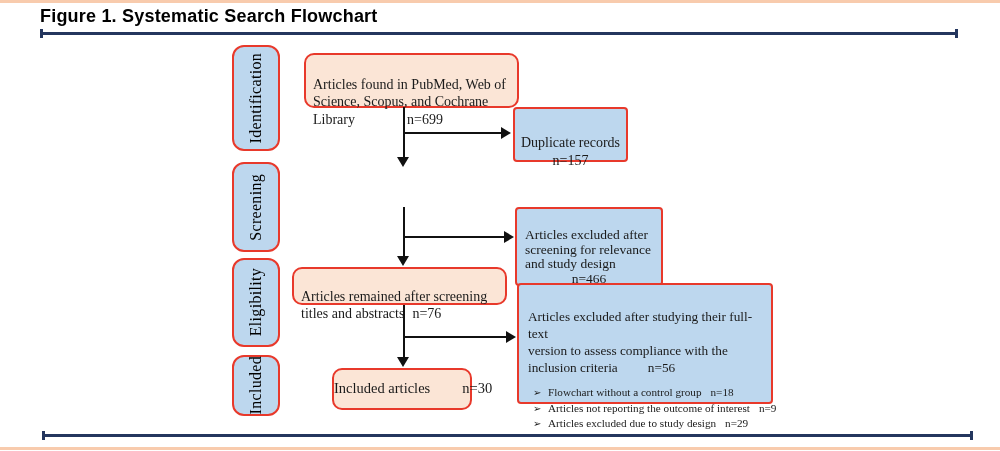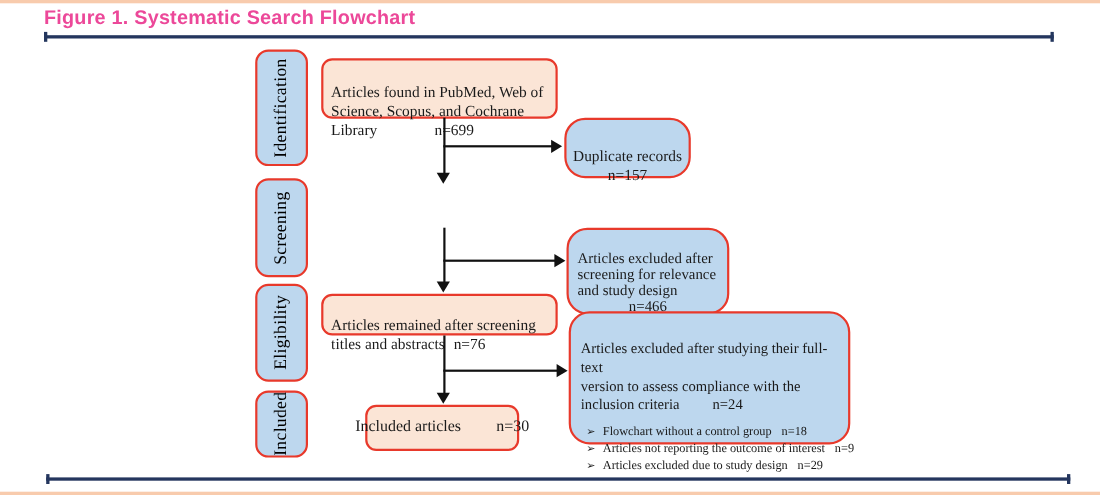--- a/index.html
+++ b/index.html
@@ -15,21 +15,21 @@
   .canvas{
     position:relative;width:1000px;height:451px;background:#ffffff;overflow:hidden;
     font-family:"Liberation Serif","DejaVu Serif",serif;color:var(--ink);
   }
   .salmon-line{position:absolute;left:0;width:1000px;height:3px;background:var(--salmon-rule);}
   .salmon-top{top:0;}
   .salmon-bottom{top:447px;}
   .fig-title{
     position:absolute;left:40px;top:6px;
     font-family:"Liberation Sans","DejaVu Sans",sans-serif;
-    font-weight:bold;font-size:18px;letter-spacing:.2px;color:#ec4899;white-space:nowrap;
+    font-weight:bold;font-size:18px;letter-spacing:.2px;color:#000000;white-space:nowrap;
   }
   .rule{position:absolute;height:2.5px;background:var(--navy-rule);}
   .rule::before,.rule::after{content:"";position:absolute;top:-3.5px;width:3px;height:9.5px;background:var(--navy-rule);}
   .rule::before{left:0;}
   .rule::after{right:0;}
   .rule-top{left:40px;top:32px;width:918px;}
   .rule-bottom{left:42px;top:434px;width:931px;}
 
   .stage{
     position:absolute;left:232px;width:48px;
@@ -42,31 +42,31 @@
   }
   .stage-1{top:45px;height:106px;}
   .stage-2{top:162px;height:90px;}
   .stage-3{top:258px;height:89px;}
   .stage-4{top:355px;height:61px;}
 
   .pbox{
     position:absolute;background:var(--peach-fill);border:2px solid var(--accent-red);border-radius:10px;
     font-size:14px;line-height:17.5px;white-space:pre-line;
   }
-  .pbox-1{left:292px;top:53px;width:215px;height:55px;padding:3px 0 0 7px;}
+  .pbox-1{left:304px;top:53px;width:215px;height:55px;padding:3px 0 0 7px;}
   .pbox-2{left:292px;top:168px;width:215px;height:39px;padding:1px 0 0 7px;}
   .pbox-3{left:292px;top:267px;width:215px;height:38px;padding:1px 0 0 7px;}
-  .pbox-4{left:332px;top:368px;width:140px;height:42px;display:flex;align-items:center;justify-content:center;font-size:14.5px;white-space:nowrap;gap:27px;}
+  .pbox-4{left:332px;top:368px;width:140px;height:42px;display:flex;align-items:center;font-size:14.5px;white-space:nowrap;gap:27px;}
   .count-gap-a{margin-left:52px;}
   .count-gap-b{margin-left:38px;}
   .count-gap-c{margin-left:8px;}
   .count-gap-d{margin-left:5px;}
 
   .ebox{
-    position:absolute;background:var(--blue-fill);border:2px solid var(--accent-red);border-radius:19px;
+    position:absolute;background:var(--blue-fill);border:2px solid var(--accent-red);border-radius:4px;
     white-space:pre-line;
   }
   .ebox-1{left:513px;top:107px;width:115px;height:55px;font-size:14px;line-height:18px;text-align:center;padding-top:7px;}
   .ebox-2{left:515px;top:207px;width:148px;height:79px;font-size:13.5px;line-height:14.8px;padding:4px 8px 0 8px;}
   .ebox-3{left:517px;top:283px;width:256px;height:121px;font-size:13.3px;line-height:17px;padding:6px 4px 0 9px;}
   .count-block{display:block;text-align:center;}
   .count-gap-e3{margin-left:30px;}
 
   .bullets{margin-top:9px;white-space:normal;}
   .bullet-row{display:flex;align-items:baseline;font-size:11.2px;line-height:15.6px;white-space:nowrap;}
@@ -130,21 +130,21 @@
   </div>
   <div class="ebox ebox-2">
     <span>Articles excluded after
 screening for relevance
 and study design</span>
     <span class="count-block">n=466</span>
   </div>
   <div class="ebox ebox-3">
     <span>Articles excluded after studying their full-text
 version to assess compliance with the
-inclusion criteria</span><span class="count-gap-e3">n=24</span>
+inclusion criteria</span><span class="count-gap-e3">n=56</span>
     <div class="bullets">
       <div class="bullet-row">
         <span class="bullet-marker">➢</span>
         <span>Flowchart without a control group</span>
         <span class="bcount">n=18</span>
       </div>
       <div class="bullet-row">
         <span class="bullet-marker">➢</span>
         <span>Articles not reporting the outcome of interest</span>
         <span class="bcount">n=9</span>

